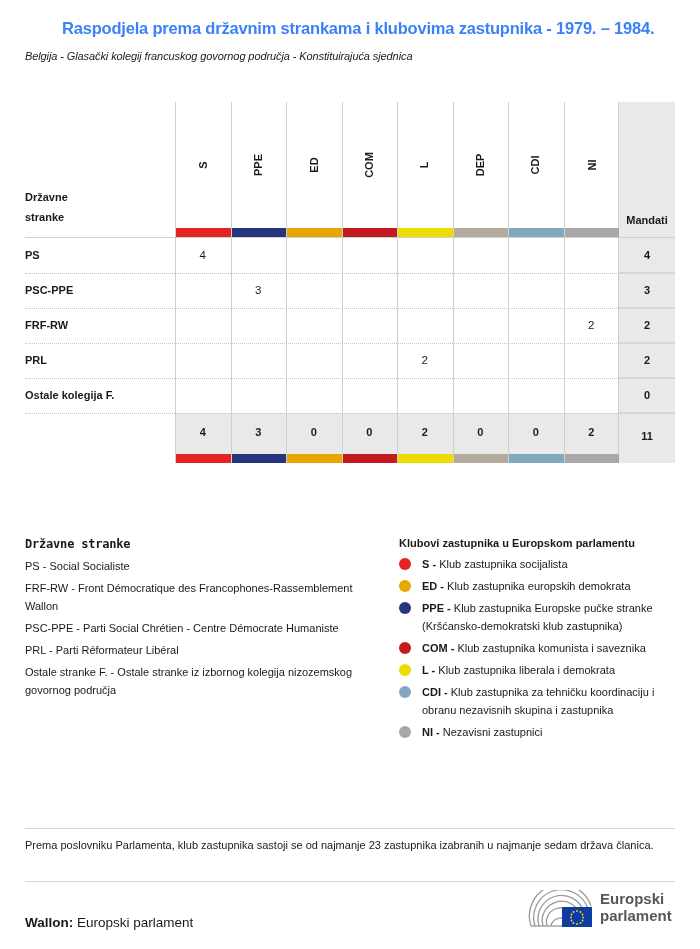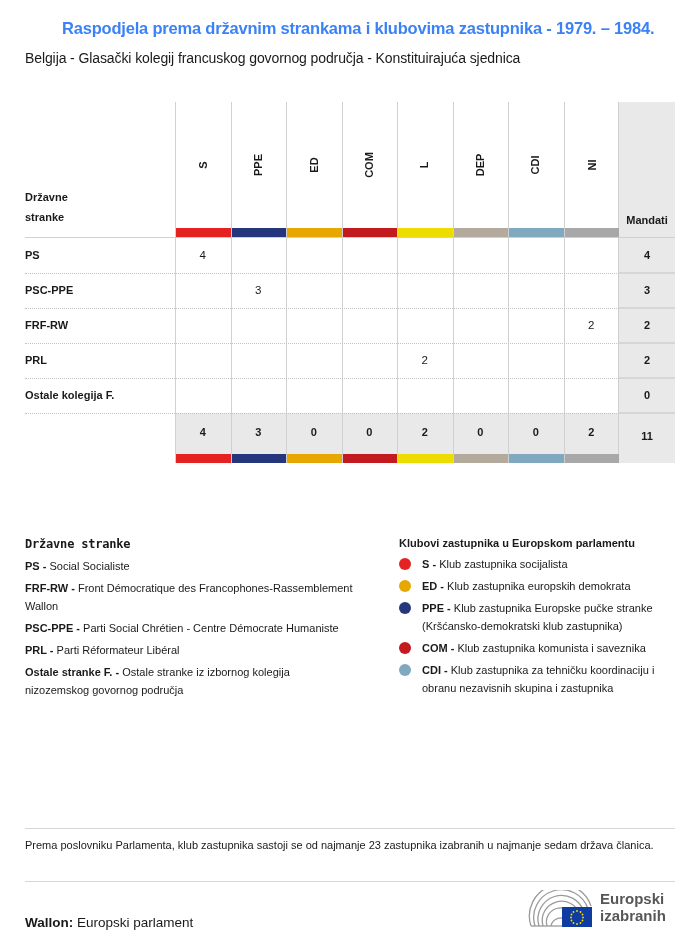--- a/index.html
+++ b/index.html
@@ -1,20 +1,20 @@
 <!DOCTYPE html>
 <html><head>
 <meta charset="utf-8">
 <style>
   * { box-sizing: border-box; margin: 0; padding: 0; }
   html, body { width: 700px; height: 949px; background: #ffffff; overflow: hidden; }
   body { font-family: "Liberation Sans", sans-serif; color: #1a1a1a; position: relative; }
 
   .title { position: absolute; left: 25px; top: 19px; font-size: 16.5px; font-weight: bold; letter-spacing: -0.2px; color: #3b82f6; margin-left: 37px; }
-  .subtitle { position: absolute; left: 25px; top: 50px; font-size: 14px; color: #1a1a1a; letter-spacing: -0.1px; }
+  .subtitle { position: absolute; left: 25px; top: 50px; font-size: 11px; color: #1a1a1a; letter-spacing: -0.1px; font-style: italic; }
 
   
   .tbl { position: absolute; left: 25px; top: 102px; width: 650px; height: 361px; }
   .mandati-bg { position: absolute; left: 594px; top: 0; width: 56px; height: 361px; background: #e9e9e9; }
   .col-head-label { position: absolute; top: 0; height: 126px; display: flex; align-items: center; justify-content: center; }
   .col-head-label span { transform: rotate(-90deg); font-size: 11px; font-weight: bold; white-space: nowrap; display: inline-block; color: #1a1a1a; }
   .vline { position: absolute; top: 0; width: 1px; background: #d0d0d0; }
   .color-bar { position: absolute; height: 9px; }
   .row-label-head { position: absolute; left: 0; top: 85px; font-size: 11px; font-weight: bold; line-height: 20px; color: #1a1a1a; }
   .mandati-head { position: absolute; left: 594px; top: 112px; width: 56px; text-align: center; font-size: 11px; font-weight: bold; color: #1a1a1a; }
@@ -24,21 +24,21 @@
   .row-label { position: absolute; left: 0; font-size: 11px; font-weight: bold; color: #1a1a1a; }
   .cell { position: absolute; text-align: center; font-size: 11.5px; color: #1a1a1a; }
   .mcell { position: absolute; left: 594px; width: 56px; text-align: center; font-size: 11px; font-weight: bold; color: #1a1a1a; }
   .total-bg { position: absolute; left: 150px; top: 311px; width: 444px; height: 41px; background: #e9e9e9; }
   .tcell { position: absolute; text-align: center; font-size: 11px; font-weight: bold; color: #1a1a1a; }
 
   
   .leg-left { position: absolute; left: 25px; top: 537px; width: 330px; }
   .leg-left h3 { font-family: "DejaVu Sans Mono", monospace; font-size: 12px; font-weight: bold; margin-bottom: 6px; letter-spacing: -0.2px; color: #1a1a1a; }
   .leg-left .item { font-size: 11px; line-height: 18px; margin-bottom: 4px; color: #1a1a1a; }
-  .leg-left .item b { font-weight: bold; }
+  .leg-left .item b { font-weight: normal; }
   .leg-right { position: absolute; left: 399px; top: 537px; width: 285px; }
   .leg-right h3 { font-size: 11px; font-weight: bold; margin-bottom: 6px; color: #1a1a1a; }
   .leg-right .item { position: relative; padding-left: 23px; font-size: 11px; line-height: 18px; margin-bottom: 4px; color: #1a1a1a; }
   .leg-right .dot { position: absolute; left: 0; top: 3px; width: 12px; height: 12px; border-radius: 50%; }
 
   .hr { position: absolute; left: 25px; width: 650px; height: 1px; background: #d6d6d6; }
   .note { position: absolute; left: 25px; top: 836px; width: 650px; font-size: 11px; line-height: 19px; color: #1a1a1a; }
   .source { position: absolute; left: 25px; top: 915px; font-size: 13.5px; color: #1a1a1a; }
   .source b { font-weight: bold; }
 
@@ -152,21 +152,23 @@
     </div>
 </div>
 
 <div class="leg-right">
   <h3>Klubovi zastupnika u Europskom parlamentu</h3>
   <div id="leg-right-items">
       <div class="item"><span class="dot" style="background: rgb(229, 34, 34);"></span><b>S -</b> <span>Klub zastupnika socijalista</span></div>
       <div class="item"><span class="dot" style="background: rgb(230, 168, 0);"></span><b>ED -</b> <span>Klub zastupnika europskih demokrata</span></div>
       <div class="item"><span class="dot" style="background: rgb(38, 54, 125);"></span><b>PPE -</b> <span>Klub zastupnika Europske pučke stranke (Kršćansko-demokratski klub zastupnika)</span></div>
       <div class="item"><span class="dot" style="background: rgb(194, 26, 31);"></span><b>COM -</b> <span>Klub zastupnika komunista i saveznika</span></div>
+      <div class="item"><span class="dot" style="background: rgb(236, 220, 0);"></span><b>L -</b> <span>Klub zastupnika liberala i demokrata</span></div>
       <div class="item"><span class="dot" style="background: rgb(128, 169, 191);"></span><b>CDI -</b> <span>Klub zastupnika za tehničku koordinaciju i obranu nezavisnih skupina i zastupnika</span></div>
+      <div class="item"><span class="dot" style="background: rgb(168, 168, 168);"></span><b>NI -</b> <span>Nezavisni zastupnici</span></div>
     </div>
 </div>
 
 <div class="hr" style="top:828px;"></div>
 <div class="note">Prema poslovniku Parlamenta, klub zastupnika sastoji se od najmanje 23 zastupnika izabranih u najmanje sedam država članica.</div>
 <div class="hr" style="top:881px;"></div>
 
 <div class="source">
   <b>Wallon:</b>
   <span>Europski parlament</span>
@@ -194,15 +196,15 @@
       <circle cx="49" cy="34" r="0.9"></circle>
         <circle cx="45.5" cy="33" r="0.9"></circle>
         <circle cx="43.5" cy="30.5" r="0.9"></circle>
       <circle cx="43" cy="27.5" r="0.9"></circle>
         <circle cx="43.5" cy="24.5" r="0.9"></circle>
         <circle cx="45.5" cy="22" r="0.9"></circle>
     </g>
   </svg>
   <div class="logo-text">
     <div>Europski</div>
-    <div>izabranih</div>
+    <div>parlament</div>
   </div>
 </div>
 
 </body></html>

